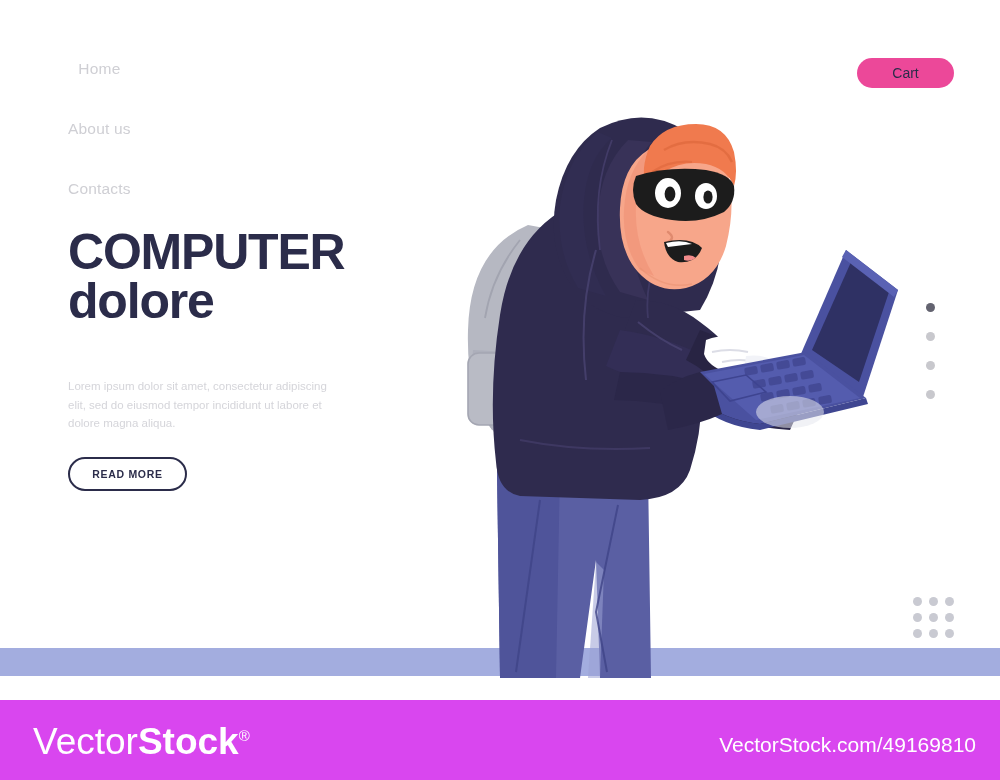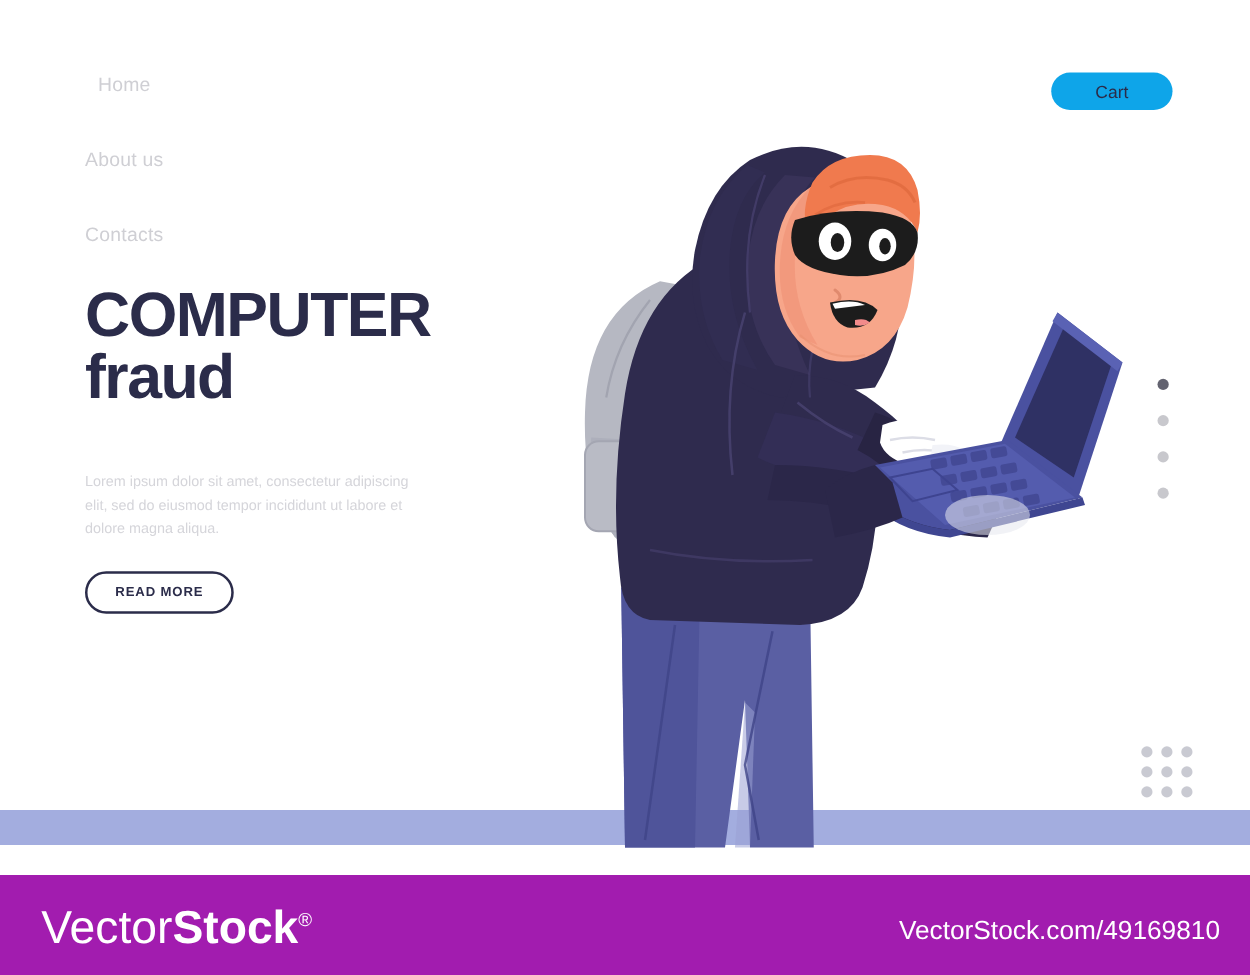--- a/index.html
+++ b/index.html
@@ -23,23 +23,23 @@
   }
   .nav-links {
     position:absolute; left:68px; top:0;
     display:flex; align-items:center; gap:42px; height:32px;flex-direction:column;
   }
   .nav-link {
     color:#cfcfd4; font-size:15.5px; letter-spacing:.2px;
     white-space:nowrap; cursor:pointer;
   }
   #cart-btn {
-    position:absolute; right:62px; top:-2px;
+    position:absolute; right:46px; top:-2px;
     width:97px; height:30px; border-radius:15px;
-    background:#0ea5e9; border:none;
+    background:#ec4899; border:none;
     color:#2b2c4a; font-size:14px; font-family:"Liberation Sans", sans-serif;
     display:flex; align-items:center; justify-content:center;
     cursor:pointer;
   }
 
   
   #hero { position:absolute; left:68px; top:228px; width:400px; }
   #hero-title {
     font-size:50px; line-height:.97; font-weight:bold;
     color:#2b2c4a; letter-spacing:-1.2px;
@@ -78,21 +78,21 @@
     position:absolute; left:0; top:648px; width:1000px; height:28px;
     background:#a3addf;
   }
 
   
   #illustration { position:absolute; left:0; top:0; width:1000px; height:700px; }
 
   
   #footer {
     position:absolute; left:0; top:700px; width:1000px; height:80px;
-    background:#a21caf;
+    background:#d946ef;
   }
   #logo {
     position:absolute; left:33px; top:21px;
     font-size:37px; color:#ffffff; white-space:nowrap;
   }
   #logo .thin { font-weight:300; }
   #logo .bold { font-weight:bold; }
   #logo .reg { font-size:15px; vertical-align:super; }
   #footer-url {
     position:absolute; right:24px; top:33px;
@@ -109,21 +109,21 @@
       <span class="nav-link">Home</span>
       <span class="nav-link">About us</span>
       <span class="nav-link">Contacts</span>
     </div>
     <button id="cart-btn">Cart</button>
   </div>
 
   <div id="hero">
     <h1 id="hero-title">
       <span>COMPUTER</span>
-      <span class="l2">fraud</span>
+      <span class="l2">dolore</span>
     </h1>
     <p id="hero-sub">Lorem ipsum dolor sit amet, consectetur adipiscing elit, sed do eiusmod tempor incididunt ut labore et dolore magna aliqua.</p>
     <button id="read-more">READ MORE</button>
   </div>
 
   <div id="dots-vertical">
     <span class="vdot active"></span>
     <span class="vdot"></span>
     <span class="vdot"></span>
     <span class="vdot"></span>

